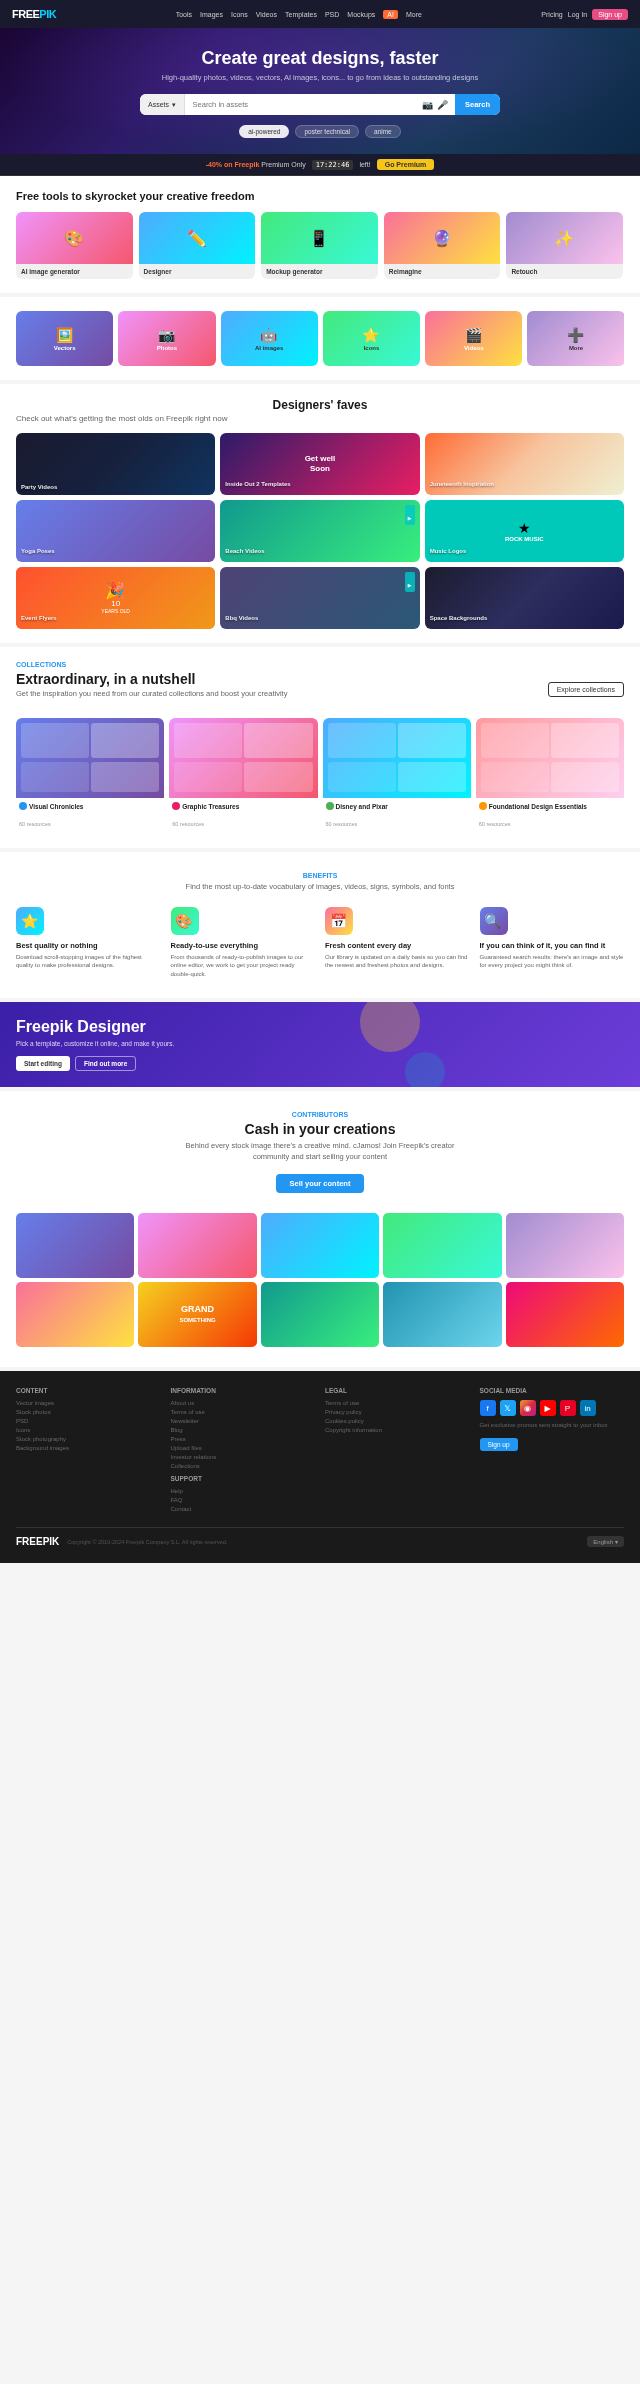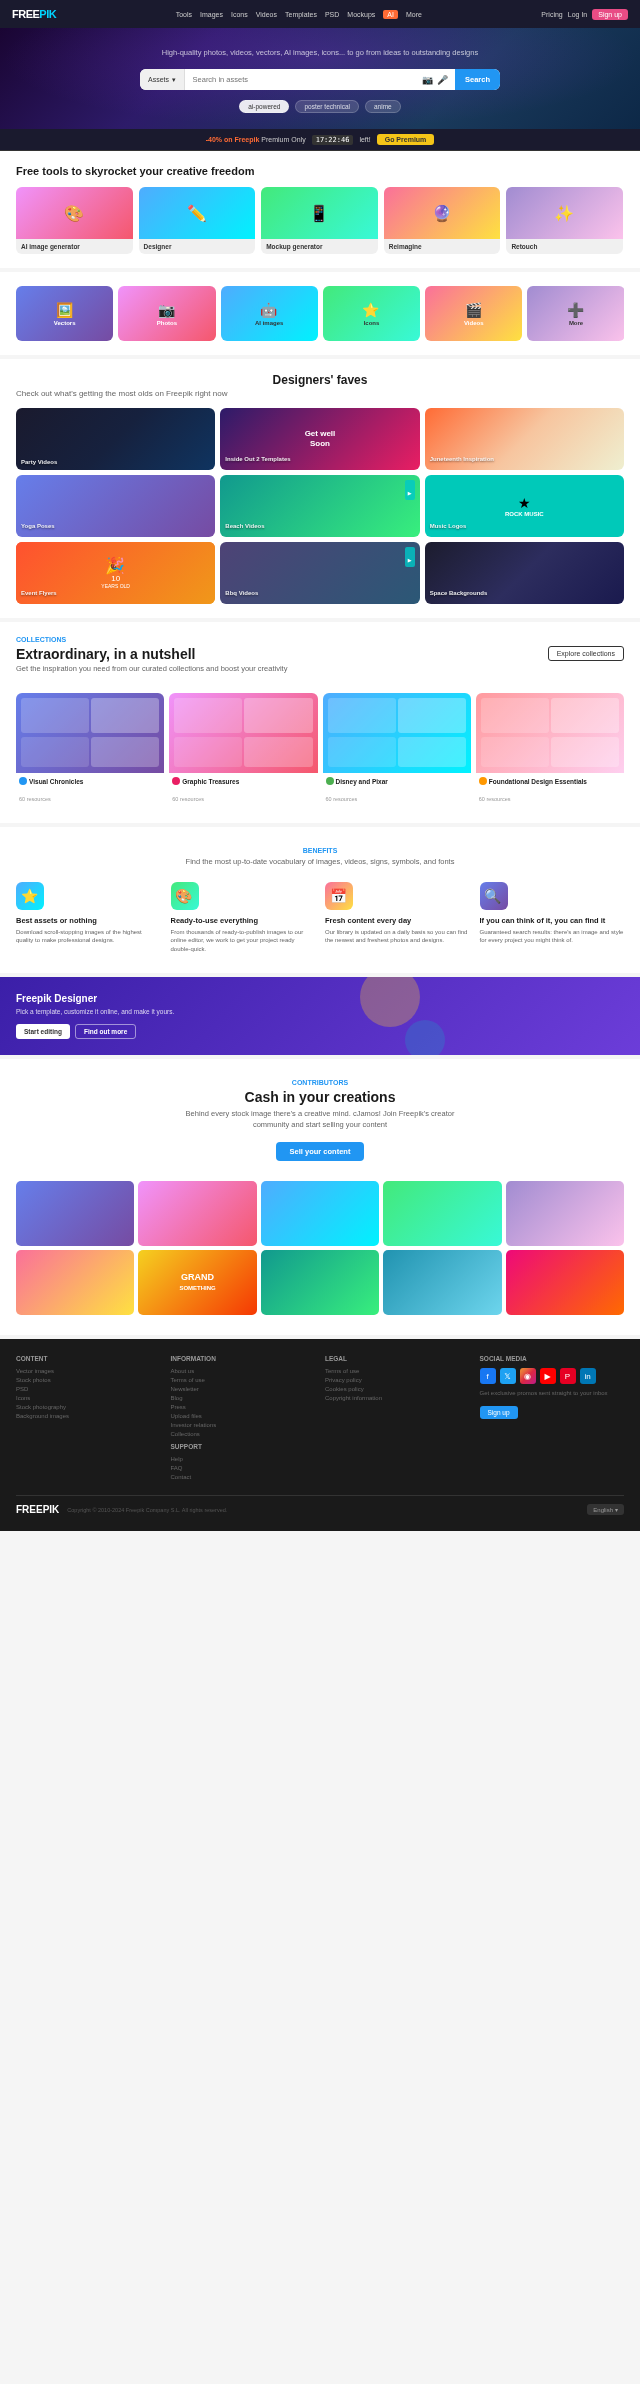--- a/index.html
+++ b/index.html
@@ -78,21 +78,21 @@
     .fave-img-7 { background: linear-gradient(135deg, #ff512f 0%, #f09819 100%); }
     .fave-img-8 { background: linear-gradient(135deg, #4e4376 0%, #2b5876 100%); }
     .fave-img-9 { background: linear-gradient(135deg, #1c1c2e 0%, #2d2d5e 50%, #1a1a4e 100%); }
     .fave-label { color: rgba(255,255,255,0.9); font-size: 6px; font-weight: 600; text-shadow: 0 1px 2px rgba(0,0,0,0.5); }
 
     
     .collections-section { background: #fff; padding: 14px 16px; margin-bottom: 4px; }
     .collections-tag { color: #2196f3; font-size: 7px; font-weight: 600; text-transform: uppercase; margin-bottom: 3px; }
     .collections-title { font-size: 14px; font-weight: 700; color: #1a1a1a; margin-bottom: 2px; }
     .collections-sub { font-size: 7.5px; color: #666; margin-bottom: 10px; }
-    .collections-header { display: flex; justify-content: space-between; align-items: flex-start; margin-bottom: 10px; }
+    .collections-header { display: flex; justify-content: space-between; align-items: center; margin-bottom: 10px; }
     .explore-btn { background: #fff; border: 1px solid #333; color: #333; padding: 3px 8px; border-radius: 3px; font-size: 7px; cursor: pointer; }
     .collections-grid { display: grid; grid-template-columns: repeat(4, 1fr); gap: 5px; }
     .collection-card { border-radius: 6px; overflow: hidden; cursor: pointer; }
     .collection-img { height: 80px; position: relative; }
     .coll-1 { background: linear-gradient(135deg, #667eea 0%, #764ba2 100%); }
     .coll-2 { background: linear-gradient(135deg, #f093fb 0%, #f5576c 100%); }
     .coll-3 { background: linear-gradient(135deg, #4facfe 0%, #00f2fe 100%); }
     .coll-4 { background: linear-gradient(135deg, #ff9a9e 0%, #fecfef 100%); }
     .collection-info { padding: 4px 3px; }
     .collection-name { font-size: 6.5px; font-weight: 700; color: #1a1a1a; }
@@ -114,21 +114,21 @@
     .benefit-icon-blue { background: linear-gradient(135deg, #4facfe, #00f2fe); }
     .benefit-icon-green { background: linear-gradient(135deg, #43e97b, #38f9d7); }
     .benefit-icon-orange { background: linear-gradient(135deg, #fa709a, #fee140); }
     .benefit-icon-purple { background: linear-gradient(135deg, #667eea, #764ba2); }
     .benefit-title { font-size: 7.5px; font-weight: 700; color: #1a1a1a; margin-bottom: 3px; }
     .benefit-desc { font-size: 6px; color: #666; line-height: 1.4; }
 
     
     .designer-promo { background: linear-gradient(135deg, #3b1fa8 0%, #6c3dd9 100%); padding: 16px; margin-bottom: 4px; display: flex; align-items: center; gap: 10px; overflow: hidden; position: relative; }
     .designer-promo-left { flex: 1; z-index: 1; }
-    .designer-promo-title { color: #fff; font-size: 10px; font-weight: 700; margin-bottom: 3px; }
+    .designer-promo-title { color: #fff; font-size: 16px; font-weight: 700; margin-bottom: 3px; }
     .designer-promo-sub { color: rgba(255,255,255,0.8); font-size: 6.5px; margin-bottom: 8px; line-height: 1.4; }
     .designer-promo-btns { display: flex; gap: 5px; }
     .promo-btn-white { background: #fff; color: #333; padding: 3px 8px; border-radius: 3px; font-size: 6.5px; font-weight: 600; cursor: pointer; border: none; }
     .promo-btn-outline { background: transparent; color: #fff; padding: 3px 8px; border-radius: 3px; font-size: 6.5px; font-weight: 600; cursor: pointer; border: 1px solid rgba(255,255,255,0.5); }
     .designer-promo-right { width: 200px; height: 100px; position: relative; flex-shrink: 0; }
     .designer-mockup { width: 180px; height: 95px; background: #1a0a3e; border-radius: 6px; overflow: hidden; display: flex; align-items: center; justify-content: center; position: relative; }
     .mockup-content { text-align: center; color: #fff; }
     .mockup-content .big-text { font-size: 12px; font-weight: 900; line-height: 1; }
     .deco-circle { position: absolute; border-radius: 50%; }
     .deco-1 { width: 60px; height: 60px; background: rgba(255,200,50,0.3); top: -10px; right: 220px; }
@@ -191,20 +191,21 @@
     <a>More</a>
   </div>
   <div class="nav-auth">
     <span>Pricing</span>
     <span>Log In</span>
     <span class="signup">Sign up</span>
   </div>
 </nav>
 
 <section class="hero">
+  <h1 class="hero-title">Create great designs, faster</h1>
   <p class="hero-sub">High-quality photos, videos, vectors, AI images, icons... to go from ideas to outstanding designs</p>
   <div class="search-bar">
     <button class="search-type">
       <span>Assets</span>
       <span>▾</span>
     </button>
     <input class="search-input" type="text" placeholder="Search in assets" style="">
     <div class="search-icons">
       <span style="font-size:9px;cursor:pointer;">📷</span>
       <span style="font-size:9px;cursor:pointer;">🎤</span>
@@ -498,21 +499,21 @@
 </section>
 
 <section class="benefits-section">
   <p class="benefits-tag">BENEFITS</p>
   <p class="benefits-sub">Find the most up-to-date vocabulary of images, videos, signs, symbols, and fonts</p>
   <div class="benefits-grid">
     <div class="benefit-card">
       <div class="benefit-icon benefit-icon-blue">
         <span>⭐</span>
       </div>
-      <div class="benefit-title">Best assets or nothing</div>
+      <div class="benefit-title">Best quality or nothing</div>
       <div class="benefit-desc">Download scroll-stopping images of the highest quality to make professional designs.</div>
     </div>
     <div class="benefit-card">
       <div class="benefit-icon benefit-icon-green">
         <span>🎨</span>
       </div>
       <div class="benefit-title">Ready-to-use everything</div>
       <div class="benefit-desc">From thousands of ready-to-publish images to our online editor, we work to get your project ready double-quick.</div>
     </div>
     <div class="benefit-card">

